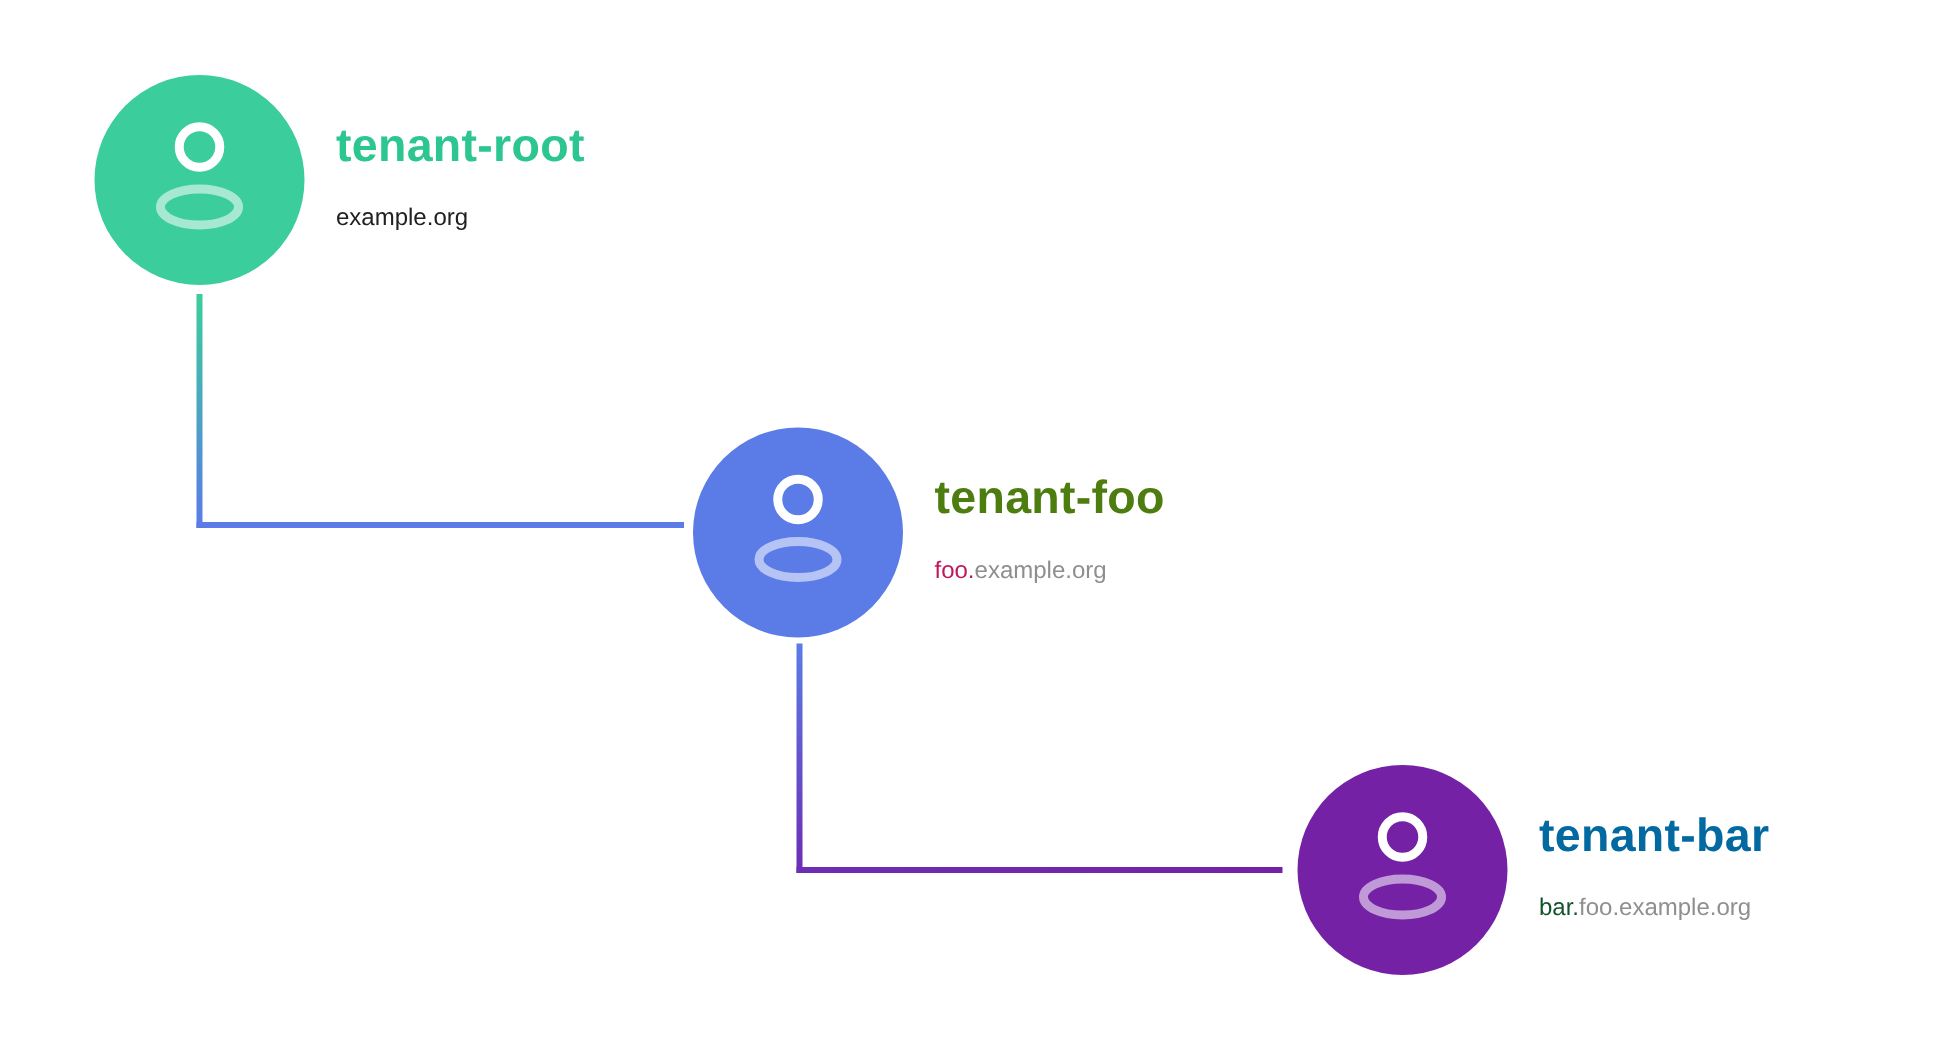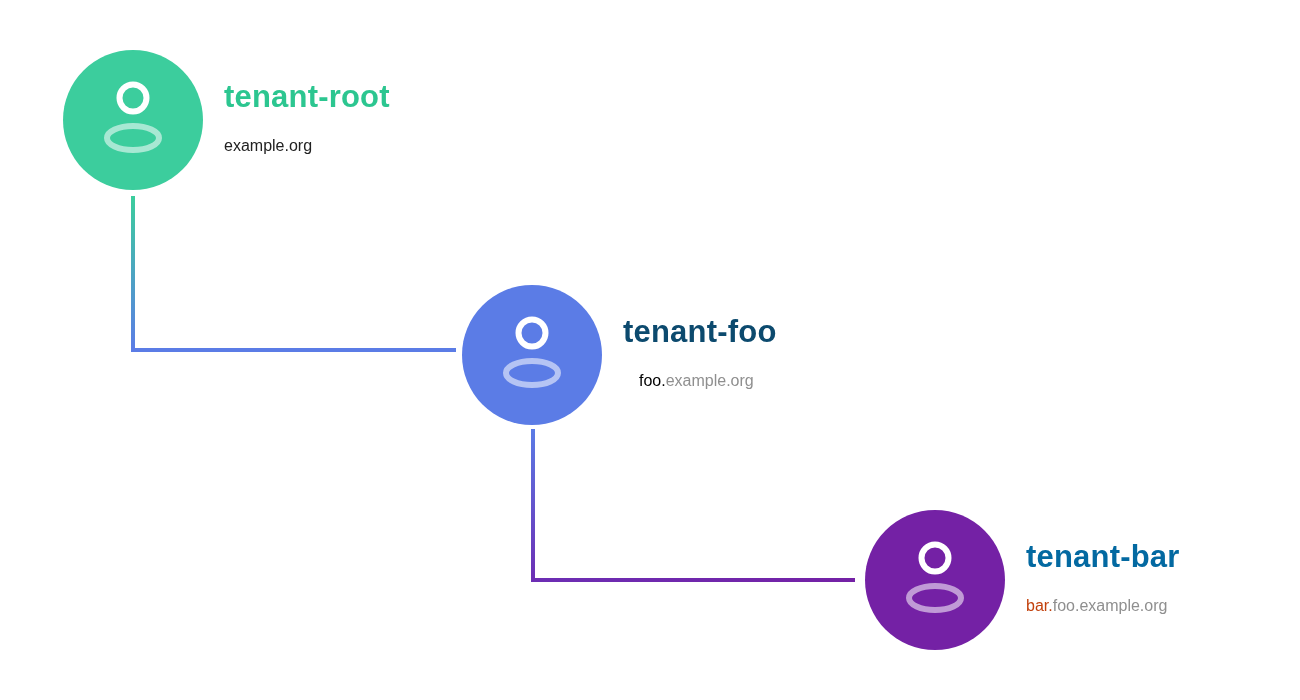--- a/index.html
+++ b/index.html
@@ -109,35 +109,35 @@
   </div>
 
   <div class="node node-foo">
     <div class="avatar" style="background-color: rgb(91, 124, 230);">
       <svg viewBox="0 0 140 140" width="140" height="140">
         <circle cx="70" cy="48" r="13.5" fill="none" stroke-width="6" stroke="#ffffff"></circle>
         <ellipse cx="70" cy="88" rx="26" ry="12" fill="none" stroke-width="6" stroke="rgba(255,255,255,0.55)"></ellipse>
       </svg>
     </div>
     <div class="node-text">
-      <div class="tenant-name" style="color: #0c4a6e;">tenant-foo</div>
+      <div class="tenant-name" style="color: #4d7c0f;">tenant-foo</div>
       <div class="tenant-domain">
-        <span style="color: #000000; margin-left: 16px;">foo.</span><span style="color: rgb(143, 143, 143);">example.org</span>
+        <span style="color: #be185d;">foo.</span><span style="color: rgb(143, 143, 143);">example.org</span>
       </div>
     </div>
   </div>
 
   <div class="node node-bar">
     <div class="avatar" style="background-color: rgb(116, 33, 165);">
       <svg viewBox="0 0 140 140" width="140" height="140">
         <circle cx="70" cy="48" r="13.5" fill="none" stroke-width="6" stroke="#ffffff"></circle>
         <ellipse cx="70" cy="88" rx="26" ry="12" fill="none" stroke-width="6" stroke="rgba(255,255,255,0.55)"></ellipse>
       </svg>
     </div>
     <div class="node-text">
       <div class="tenant-name" style="color: #0369a1;">tenant-bar</div>
       <div class="tenant-domain">
-        <span style="color: #c2410c;">bar.</span><span style="color: rgb(143, 143, 143);">foo.example.org</span>
+        <span style="color: #14532d;">bar.</span><span style="color: rgb(143, 143, 143);">foo.example.org</span>
       </div>
     </div>
   </div>
 
 </div>
 
 </body></html>

